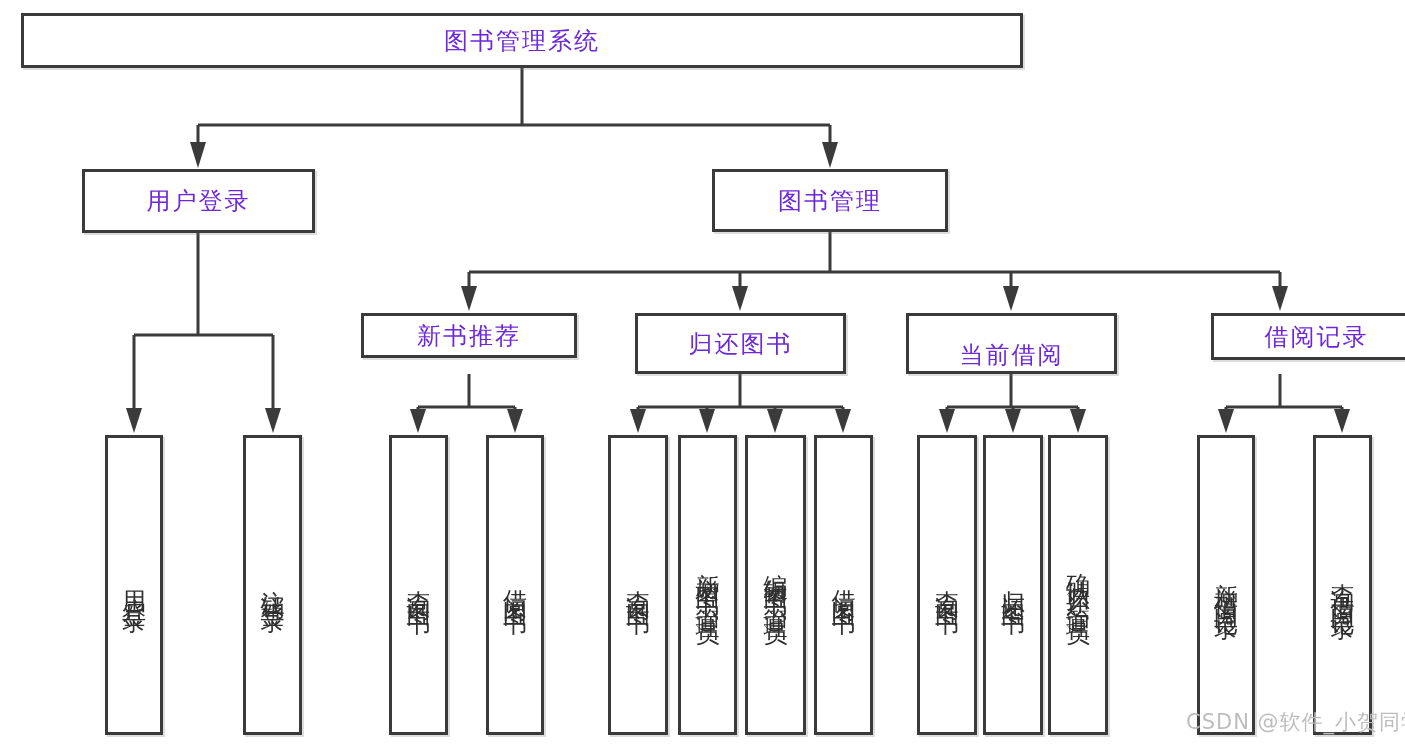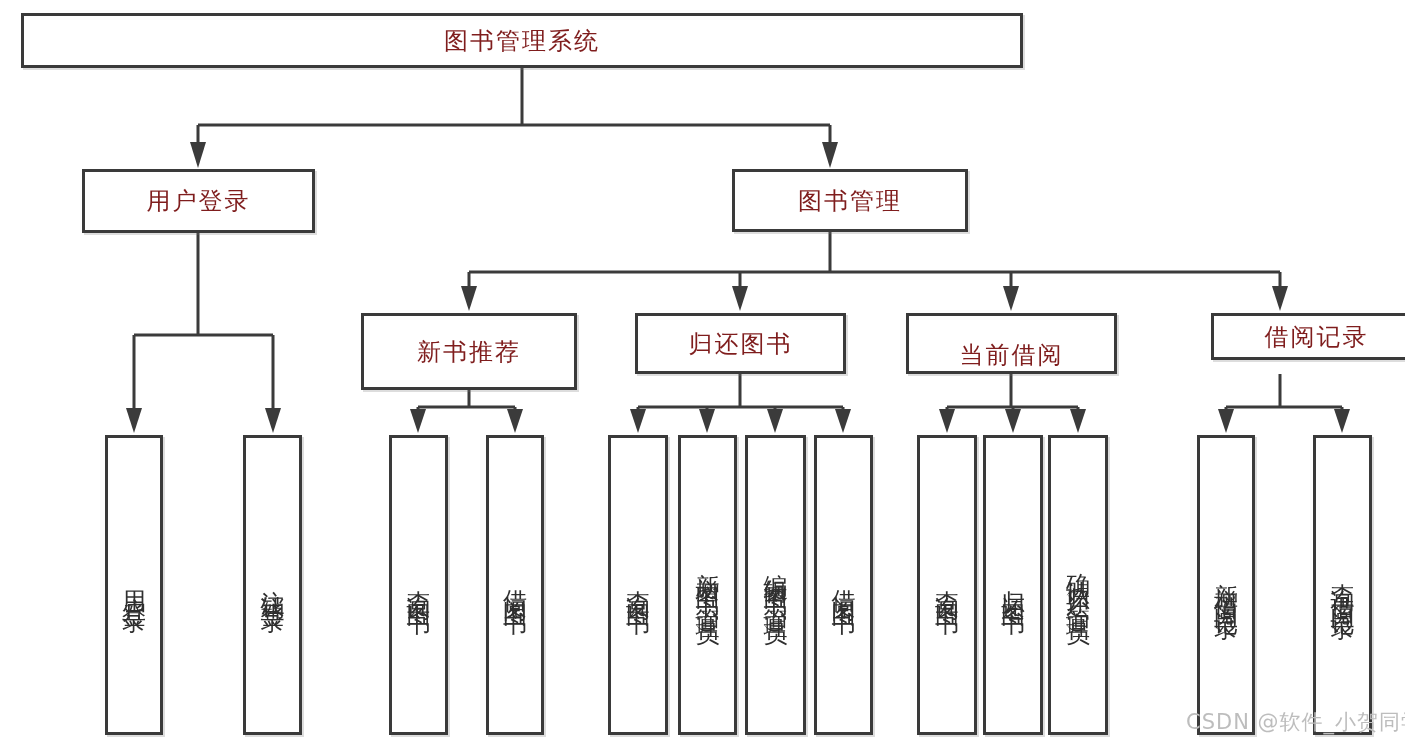--- a/index.html
+++ b/index.html
@@ -11,21 +11,21 @@
     overflow:hidden;
   }
   svg.connectors { position:absolute; left:0; top:0; width:1405px; height:747px; }
   svg.connectors path { stroke:#3b3b3b; stroke-width:3; fill:none; }
   svg.connectors polygon { fill:#3b3b3b; stroke:none; }
 
   .hnode {
     position:absolute; box-sizing:border-box;
     background:#ffffff; border:3px solid #3a3a3a;
     display:flex; align-items:center; justify-content:center;
-    font-size:24px; color:#7f1d1d; letter-spacing:2px;
+    font-size:24px; color:#6d28d9; letter-spacing:2px;
     box-shadow:2px 2px 0 rgba(120,120,120,0.25);
   }
   .vnode {
     position:absolute; box-sizing:border-box;
     top:435px; height:300px; width:59px;
     background:#ffffff; border:3px solid #3a3a3a;
     display:flex; align-items:center; justify-content:center;
     box-shadow:2px 2px 0 rgba(120,120,120,0.25);
   }
   .vtext {
@@ -93,25 +93,25 @@
     </g>
   </svg>
 
   <div class="hnode" style="left:21px; top:13px; width:1002px; height:55px;">
     <span>图书管理系统</span>
   </div>
 
   <div class="hnode" style="left:82px; top:169px; width:233px; height:64px;">
     <span>用户登录</span>
   </div>
-  <div class="hnode" style="left:712px; top:169px; width:236px; height:63px;margin-left:20px;">
+  <div class="hnode" style="left:712px; top:169px; width:236px; height:63px;">
     <span>图书管理</span>
   </div>
 
-  <div class="hnode" style="left:361px; top:313px; width:216px; height:77px;">
+  <div class="hnode" style="left:361px; top:313px; width:216px; height:45px;">
     <span>新书推荐</span>
   </div>
   <div class="hnode" style="left:635px; top:313px; width:211px; height:61px;">
     <span>归还图书</span>
   </div>
   <div class="hnode" style="left:906px; top:313px; width:211px; height:61px;align-items:flex-end;">
     <span>当前借阅</span>
   </div>
   <div class="hnode" style="left:1175px; top:313px; width:211px; height:47px;margin-left:36px;">
     <span>借阅记录</span>

